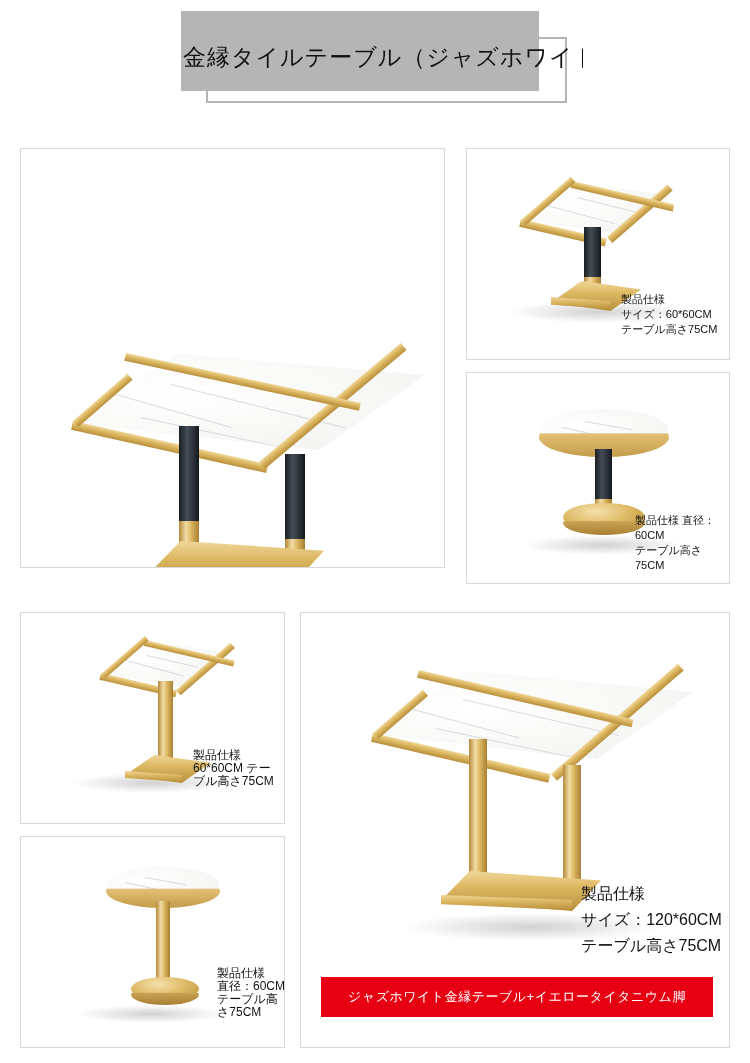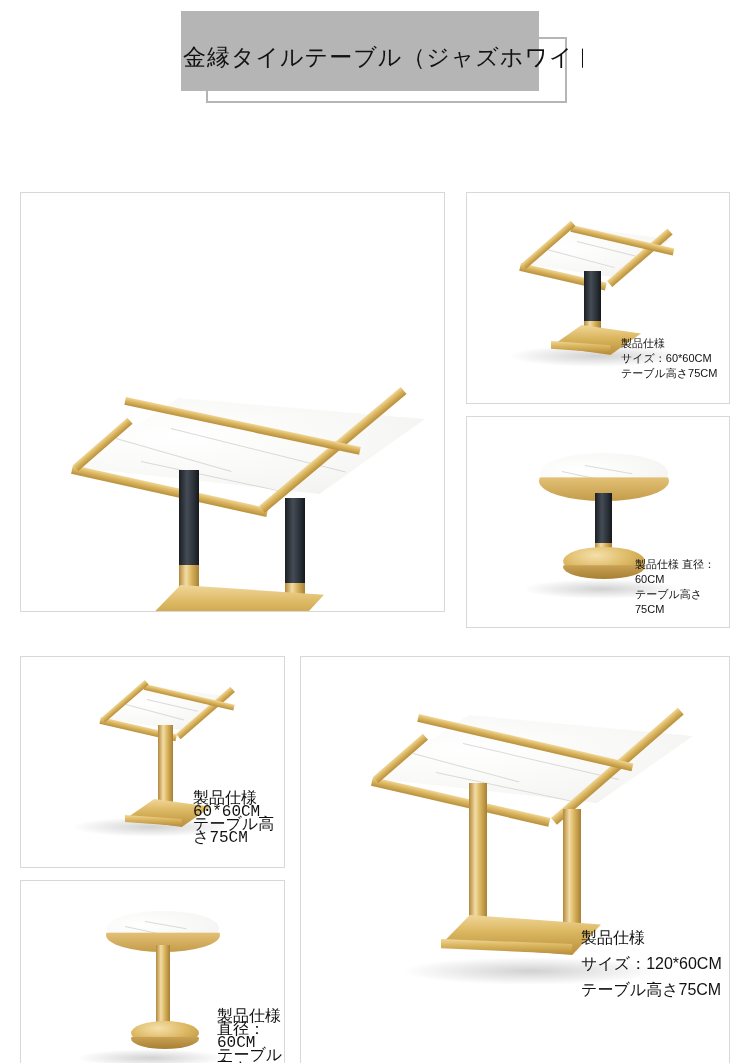--- a/index.html
+++ b/index.html
@@ -54,21 +54,20 @@
     overflow: hidden;
   }
 
   
   .panel {
     position: absolute;
     box-sizing: border-box;
     border: 1px solid #d8d8d8;
     background: #ffffff;
     overflow: hidden;
-    margin-top: 44px;
   }
 
   
   .stage {
     position: absolute;
     left: 0;
     top: 0;
     right: 0;
     bottom: 0;
   }
@@ -83,23 +82,22 @@
   }
   .spec.big {
     font-size: 16px;
     line-height: 26px;
   }
   .spec.small {
     font-size: 11px;
     line-height: 15px;
   }
   .spec.tiny {
-    font-size: 16px;
+    font-size: 12px;
     line-height: 13px;
-    font-family: Liberation Mono, monospace;
   }
 
   
   .ribbon {
     position: absolute;
     background: #e60012;
     color: #ffffff;
     font-size: 12px;
     letter-spacing: 0.5px;
     display: flex;
@@ -297,13 +295,14 @@
     <div class="gold-flat" style="left:140px; top:258px; width:160px; height:40px;
          clip-path: polygon(18% 0%, 100% 24%, 82% 100%, 0% 74%);"></div>
     <div class="gold-flat" style="left:140px; top:282px; width:160px; height:15px;
          clip-path: polygon(0% 0%, 82% 34%, 82% 100%, 0% 62%);"></div>
   </div>
 
   <div class="spec big" style="left:280px; top:268px; width:150px;">製品仕様
 サイズ：120*60CM
 テーブル高さ75CM</div>
 
+  <div class="ribbon big" style="left:20px; top:364px; width:392px; height:40px;">ジャズホワイト金縁テーブル+イエロータイタニウム脚</div>
 </div>
 
 </body></html>

